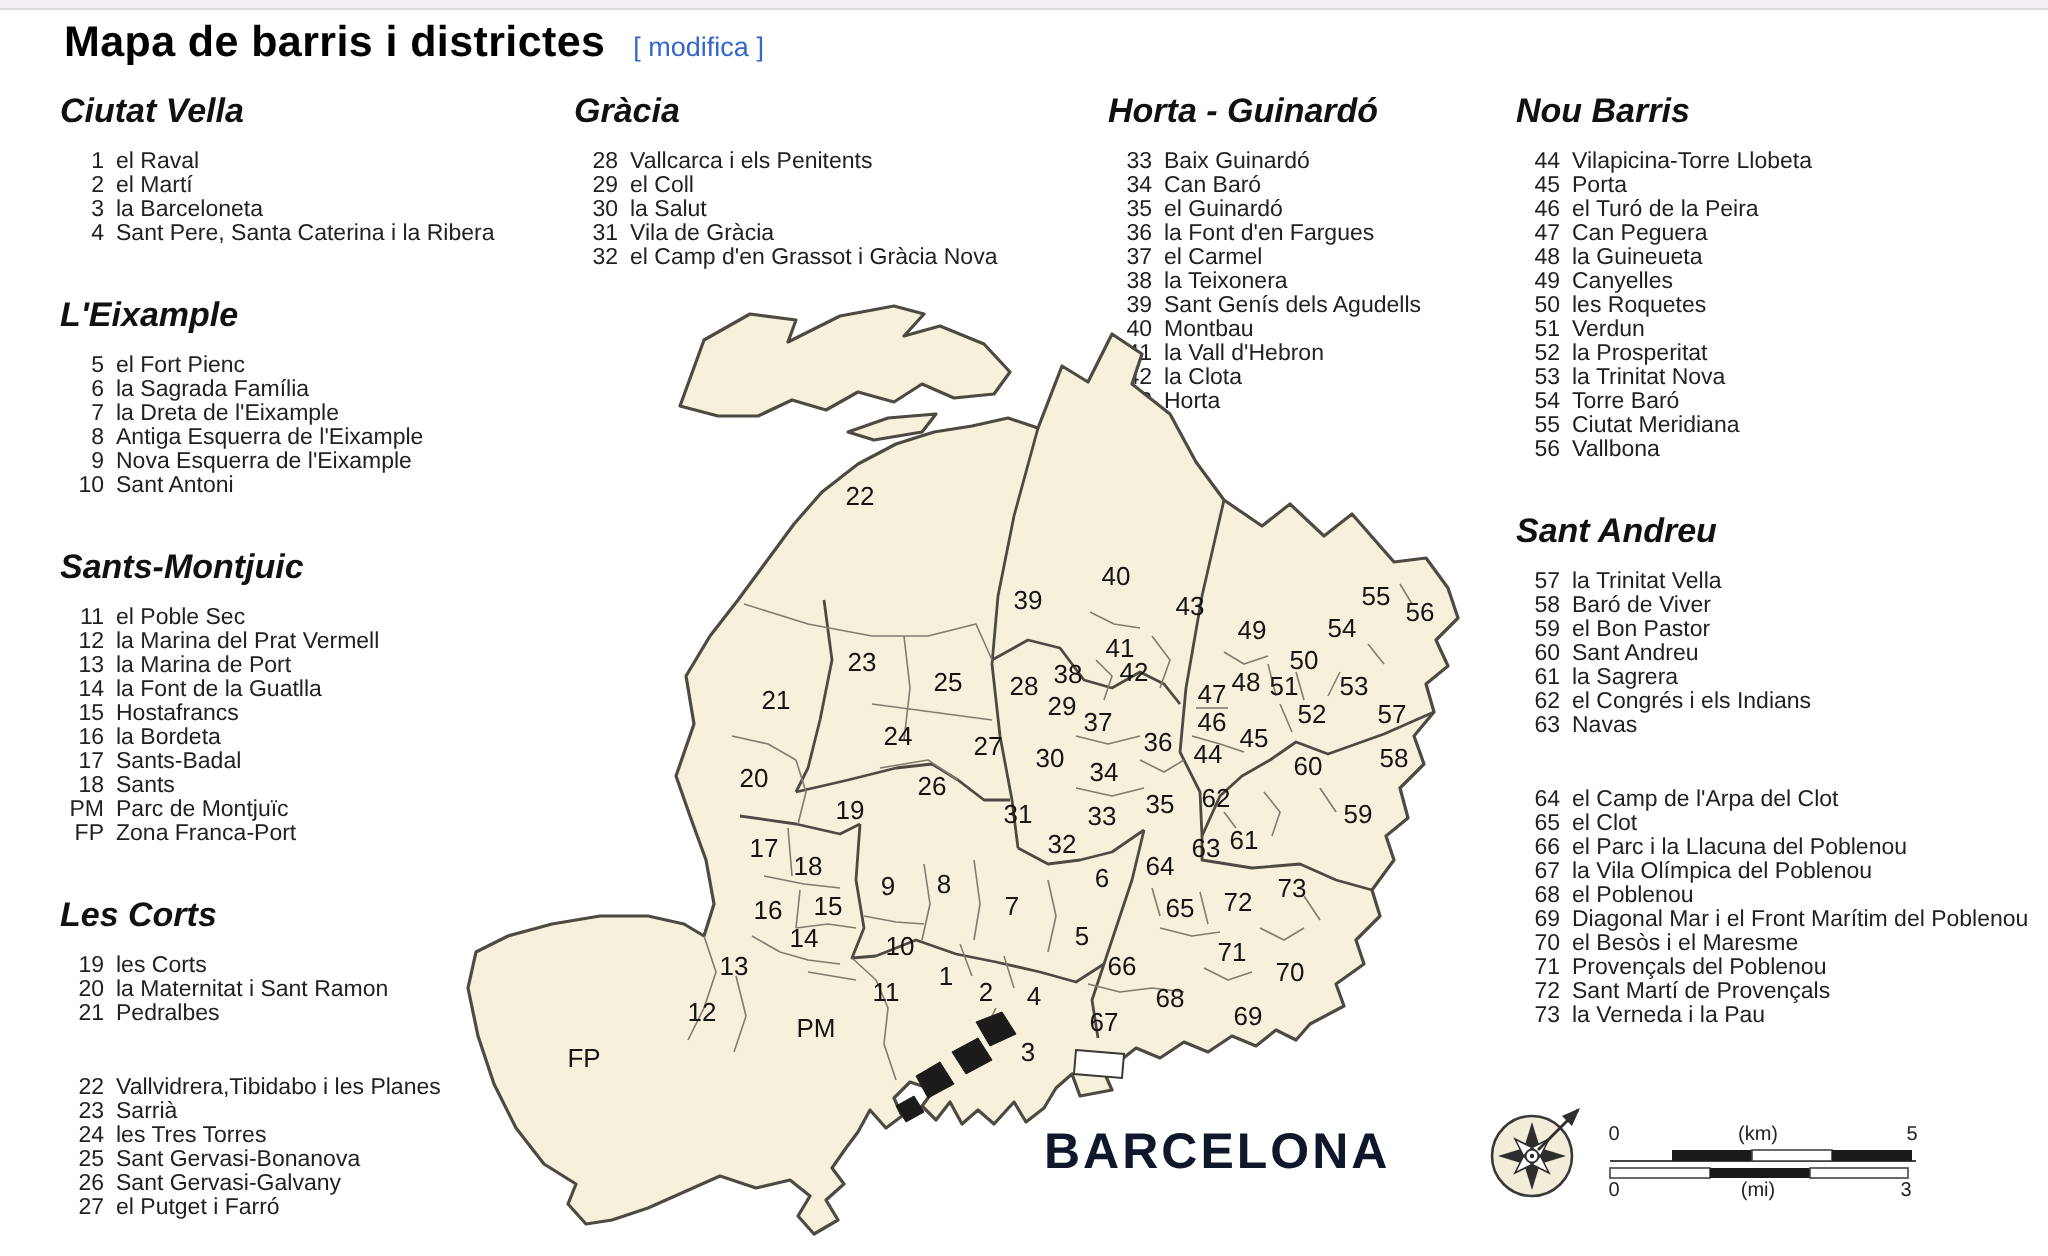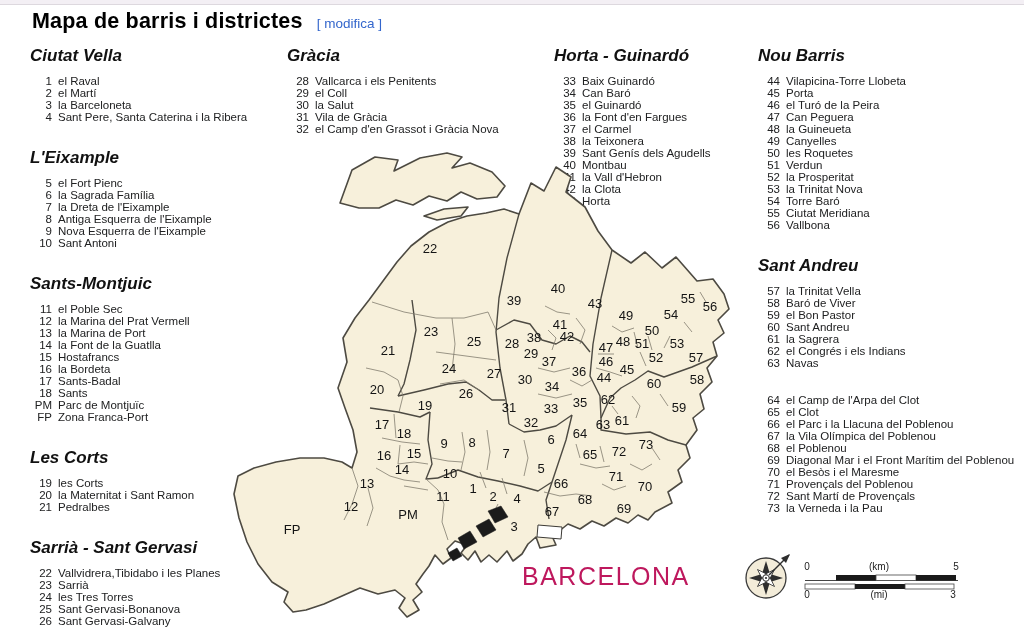--- a/index.html
+++ b/index.html
@@ -30,22 +30,22 @@
   .land{fill:var(--land,#f7f0db);stroke:var(--bnd,#4d4a42);stroke-width:1.6;stroke-linejoin:round;}
   .thick{fill:none;stroke:var(--bnd,#4d4a42);stroke-width:1.4;stroke-linejoin:round;}
   .thin{fill:none;stroke:#817c6f;stroke-width:0.8;stroke-linejoin:round;}
   .dock{fill:#1b1b1b;stroke:#1b1b1b;stroke-width:0.5;}
   .pier{fill:#ffffff;stroke:#3c3a35;stroke-width:1;}
   .map-num{font-size:13px;fill:#141414;text-anchor:middle;
     font-family:"Liberation Sans",sans-serif;}
   .scale-text{font-size:10px;fill:#222;text-anchor:middle;
     font-family:"Liberation Sans",sans-serif;}
 
-  .city{position:absolute;left:522px;top:562px;font-size:25px;font-weight:normal;
-    letter-spacing:1.5px;color:#be185d;text-align:right;}
+  .city{position:absolute;left:522px;top:562px;font-size:25px;font-weight:bold;
+    letter-spacing:1.5px;color:#0f172a;text-align:right;}
 </style>
 </head>
 <body>
 
 <div class="topbar"></div>
 
 <div class="title-row">
   <span class="page-title">Mapa de barris i districtes</span>
   <a class="editsec">[ modifica ]</a>
 </div>
@@ -149,21 +149,20 @@
       <div class="row">
         <span class="num">20</span>
         <span class="nm">la Maternitat i Sant Ramon</span>
       </div>
       <div class="row">
         <span class="num">21</span>
         <span class="nm">Pedralbes</span>
       </div>
     </div>
     <div class="group">
-      <h3>Sarrià - Sant Gervasi</h3>
       <div class="row">
         <span class="num">22</span>
         <span class="nm">Vallvidrera,Tibidabo i les Planes</span>
       </div>
       <div class="row">
         <span class="num">23</span>
         <span class="nm">Sarrià</span>
       </div>
       <div class="row">
         <span class="num">24</span>

